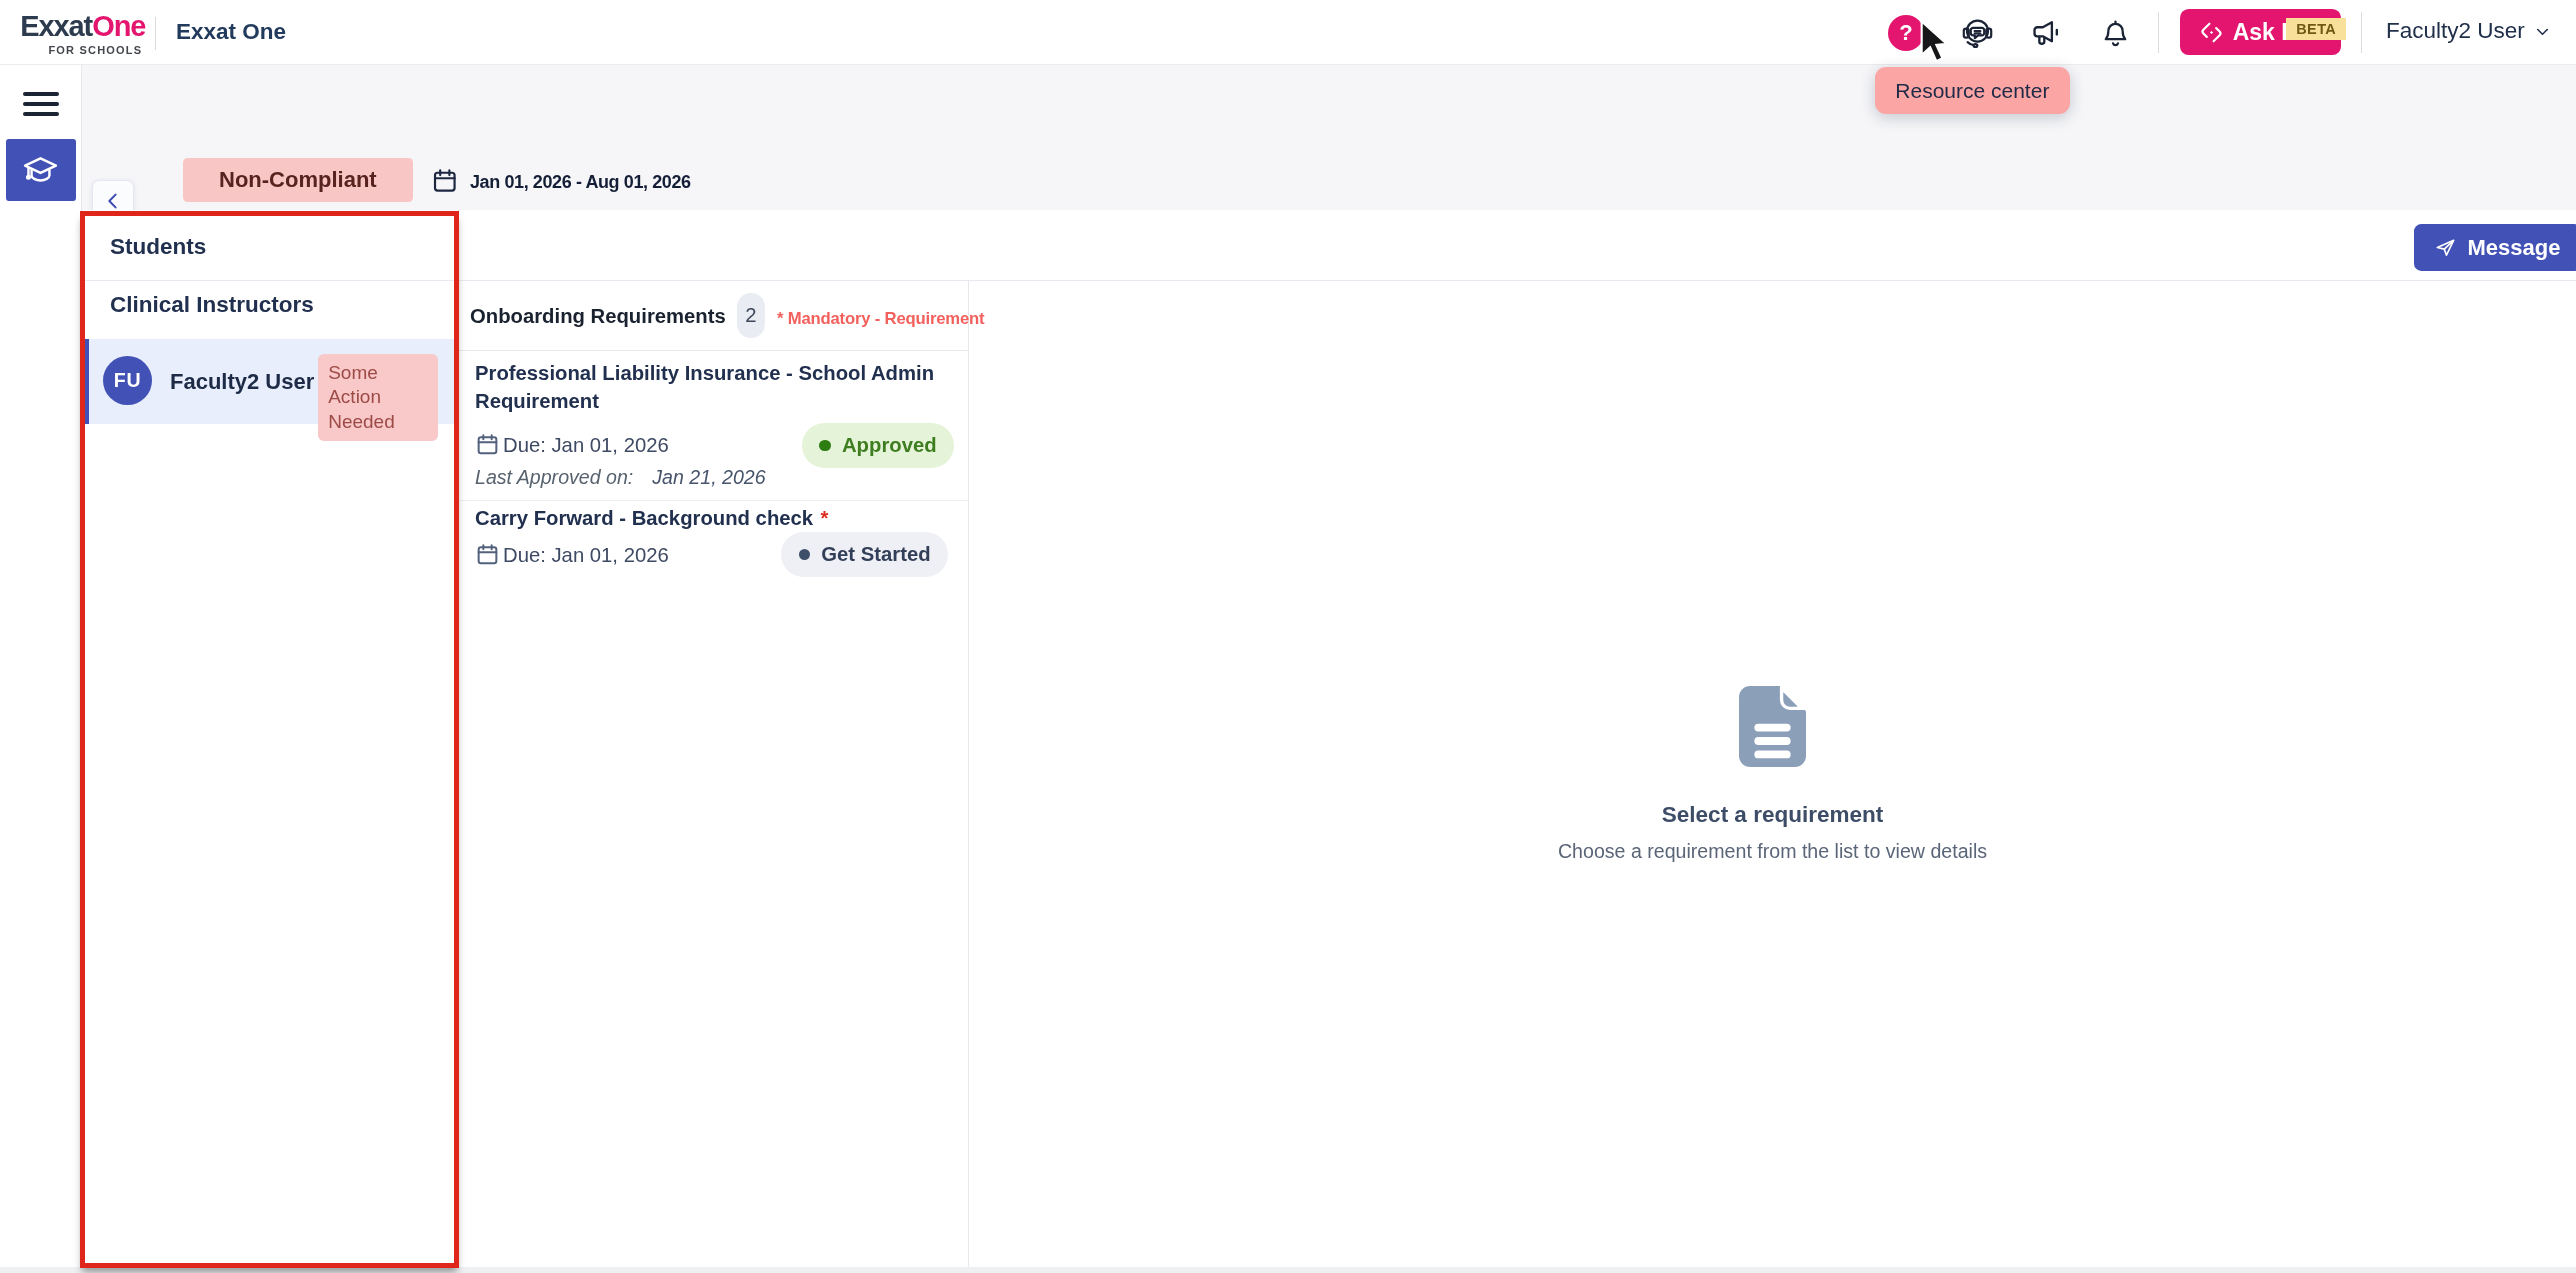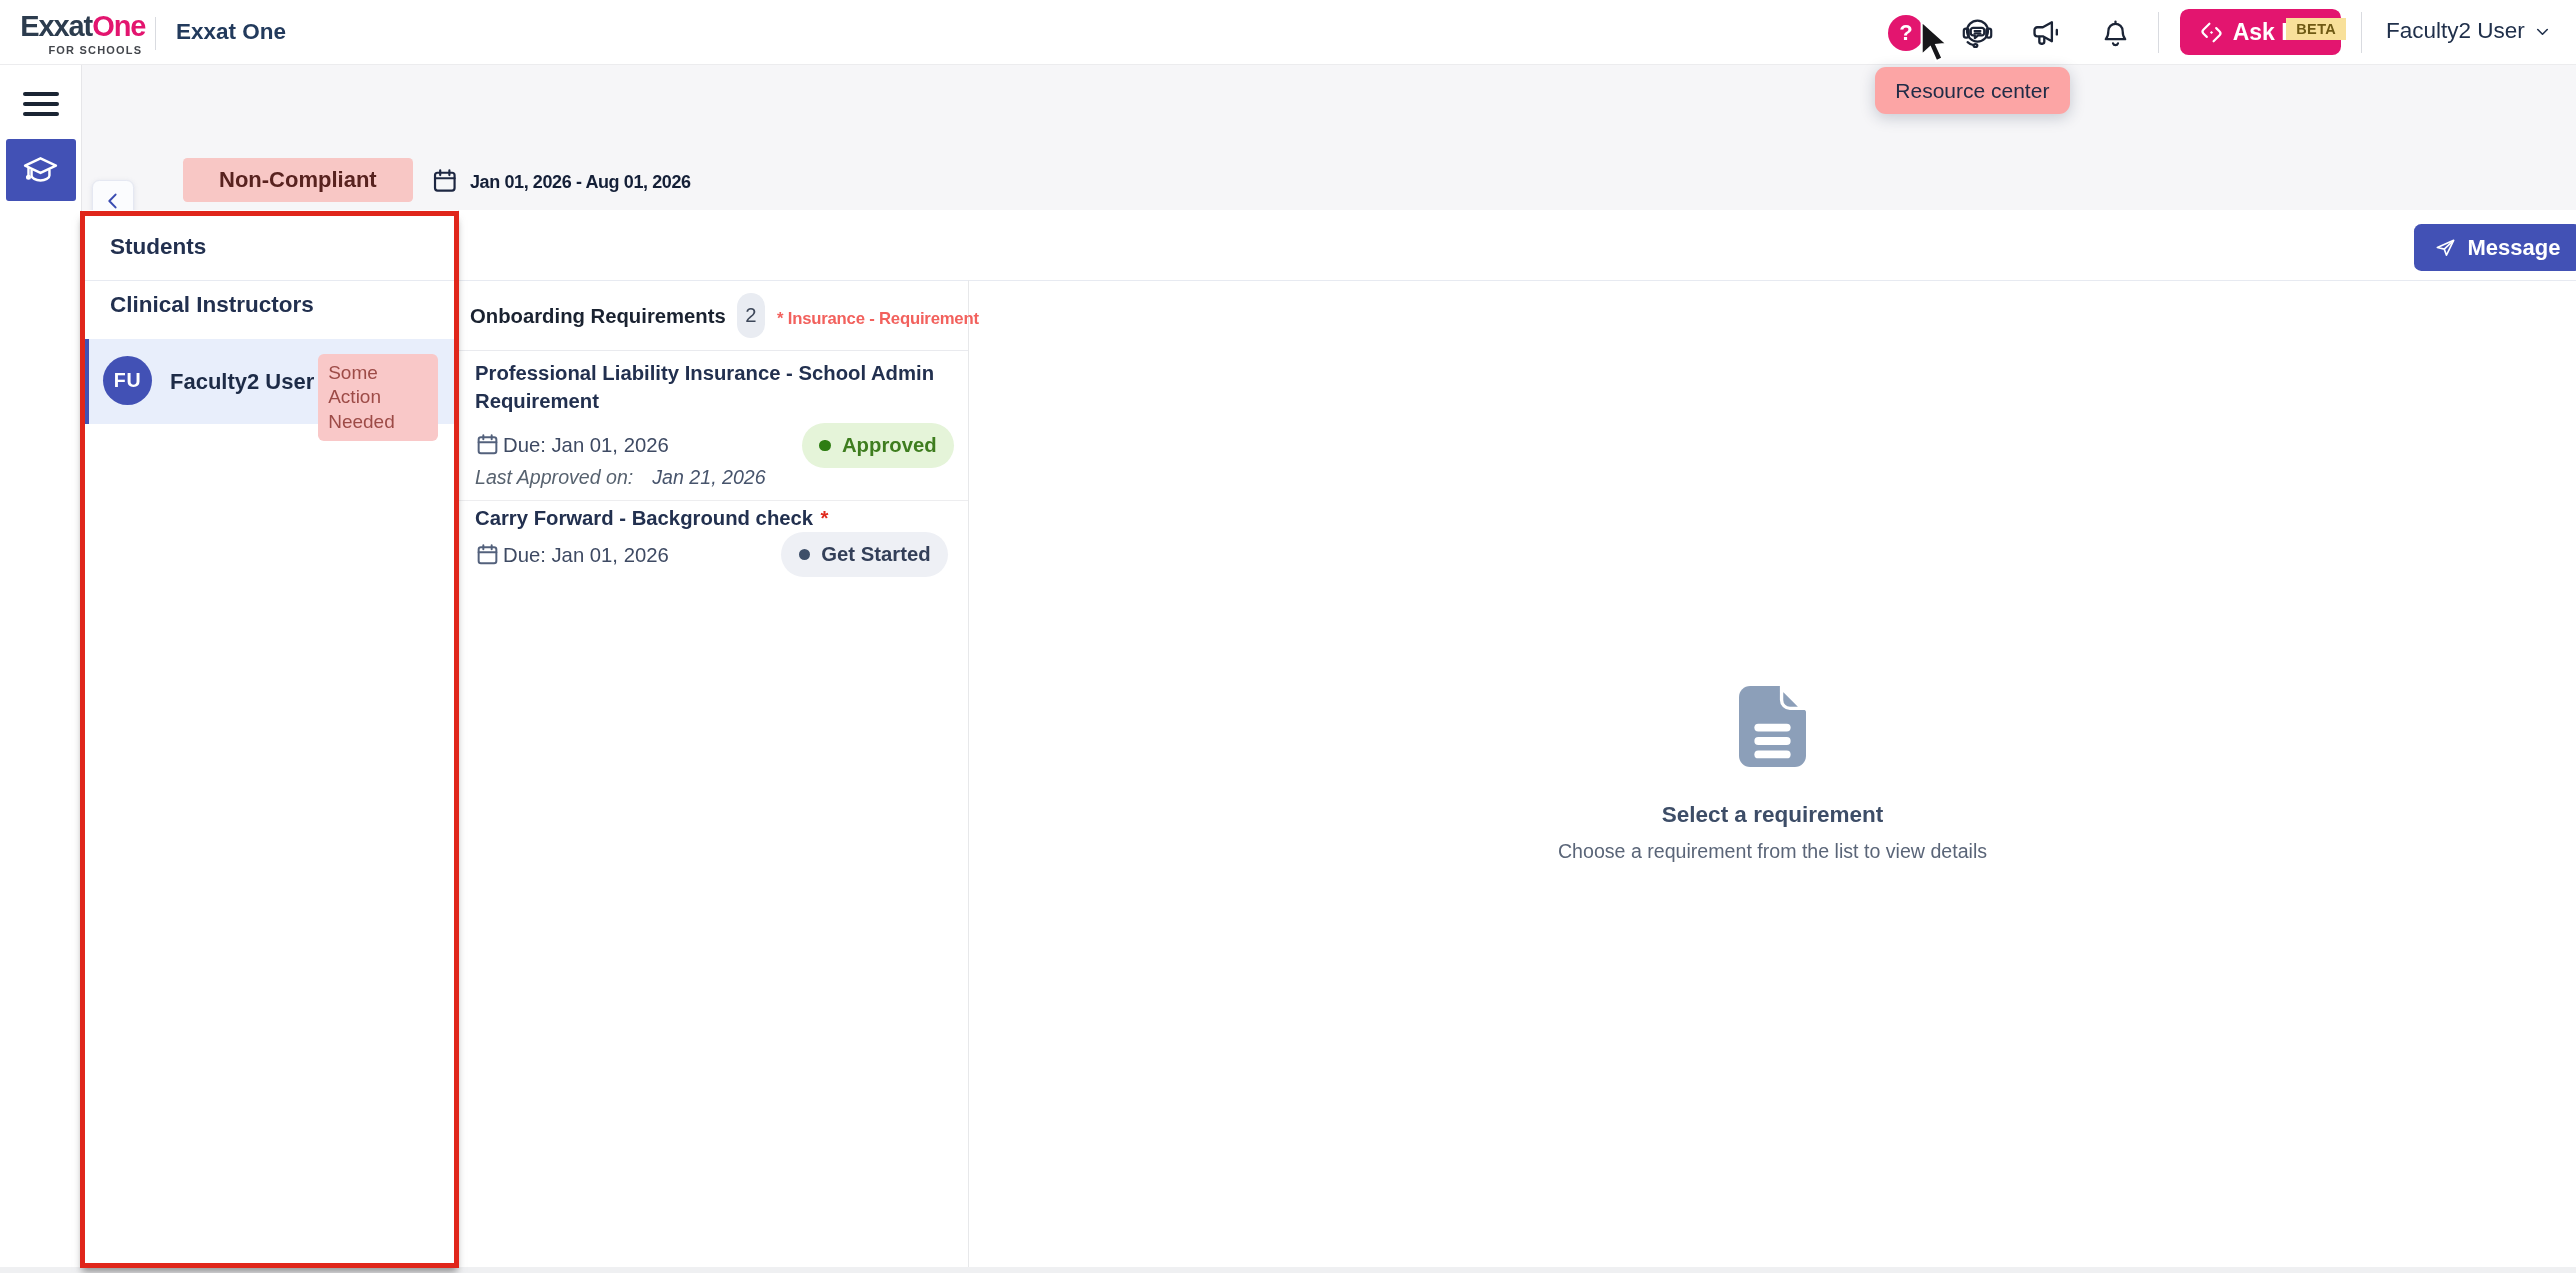--- a/index.html
+++ b/index.html
@@ -225,21 +225,21 @@
 <div class="abs sec-label" style="left:110px;top:292px;">Clinical Instructors</div>
 
 <div class="abs sel-row"></div>
 <div class="abs sel-bar"></div>
 <div class="abs avatar">FU</div>
 <div class="abs sel-name">Faculty2 User</div>
 <div class="abs action-badge">Some Action Needed</div>
 
 <div class="abs req-title">Onboarding Requirements</div>
 <div class="abs req-count">2</div>
-<div class="abs req-legend">* Insurance - Requirement</div>
+<div class="abs req-legend">* Mandatory - Requirement</div>
 
 <div class="abs item-title">Professional Liability Insurance - School Admin Requirement</div>
 <div class="abs due-row" style="left:475px;top:432px;">
   <svg width="25" height="25" viewBox="0 0 24 24" fill="none" stroke="currentColor" stroke-width="1.9" stroke-linecap="round">
     <rect x="3.5" y="5" width="17" height="15.5" rx="2.2"></rect>
     <path d="M8 3v4M16 3v4M3.5 9.8h17"></path>
   </svg>
   <span class="due-txt">Due: Jan 01, 2026</span>
 </div>
 <div class="abs status-badge badge-approved" style="right:1622px;top:423px;">

